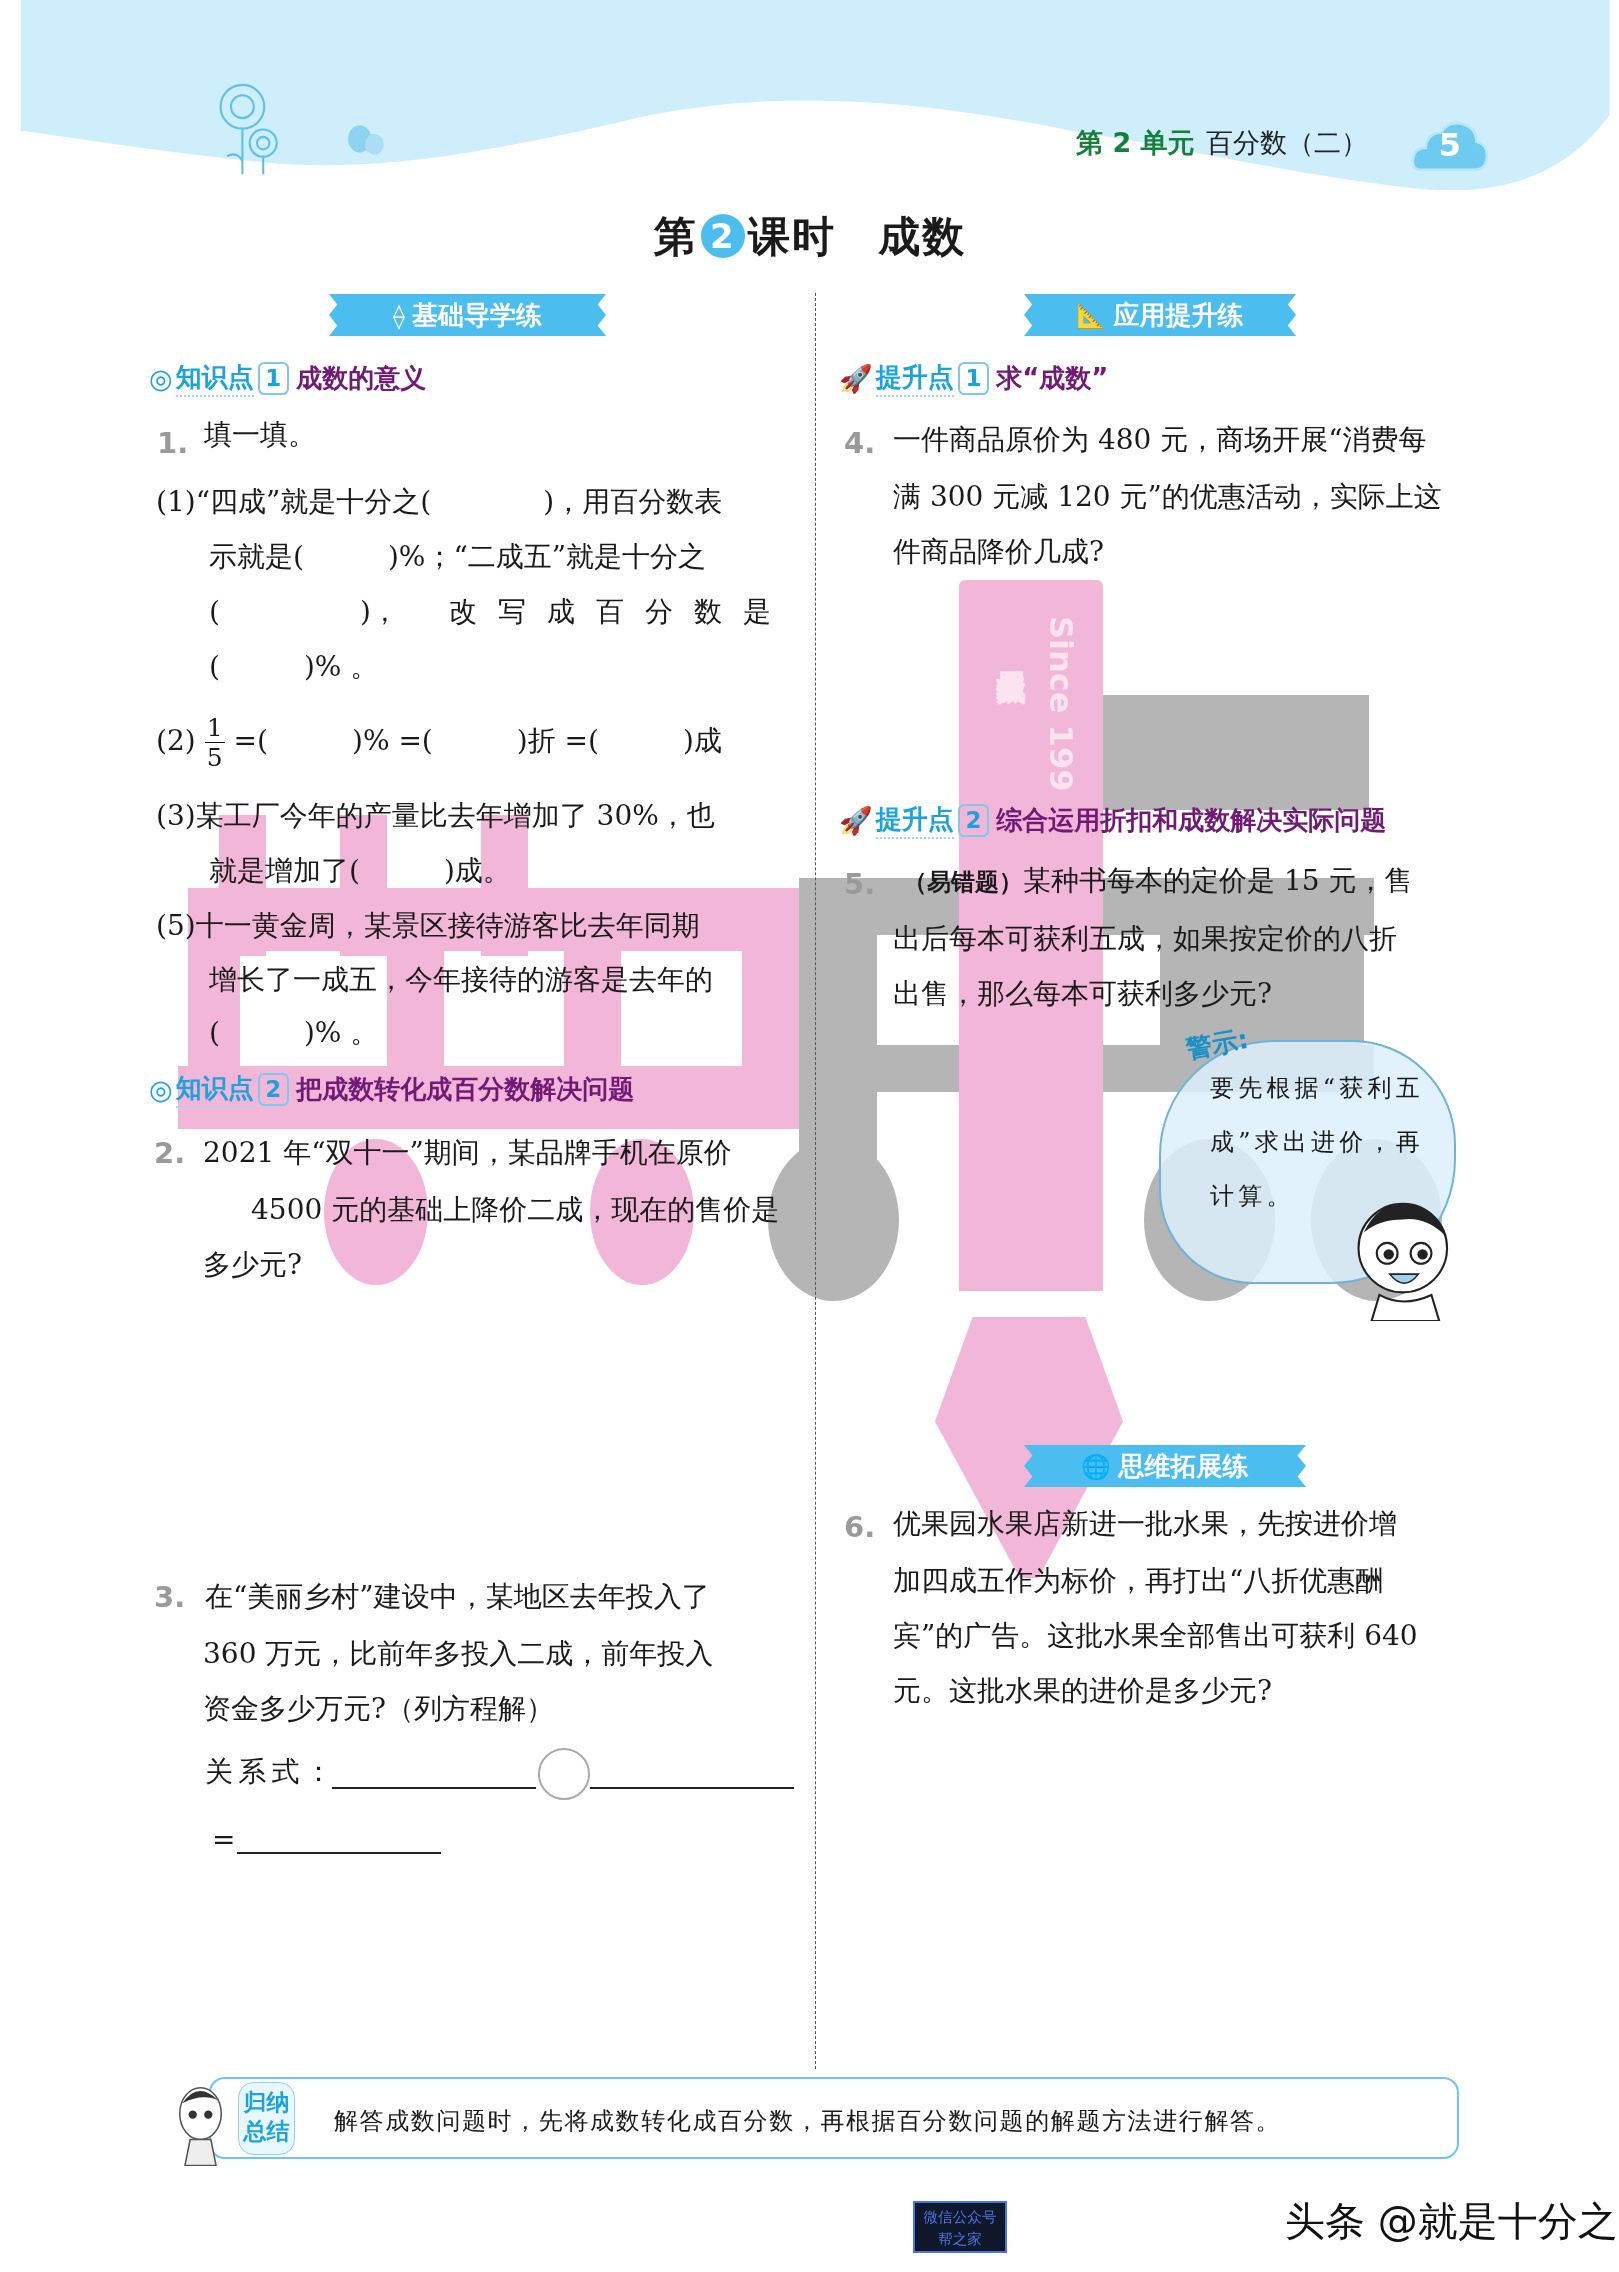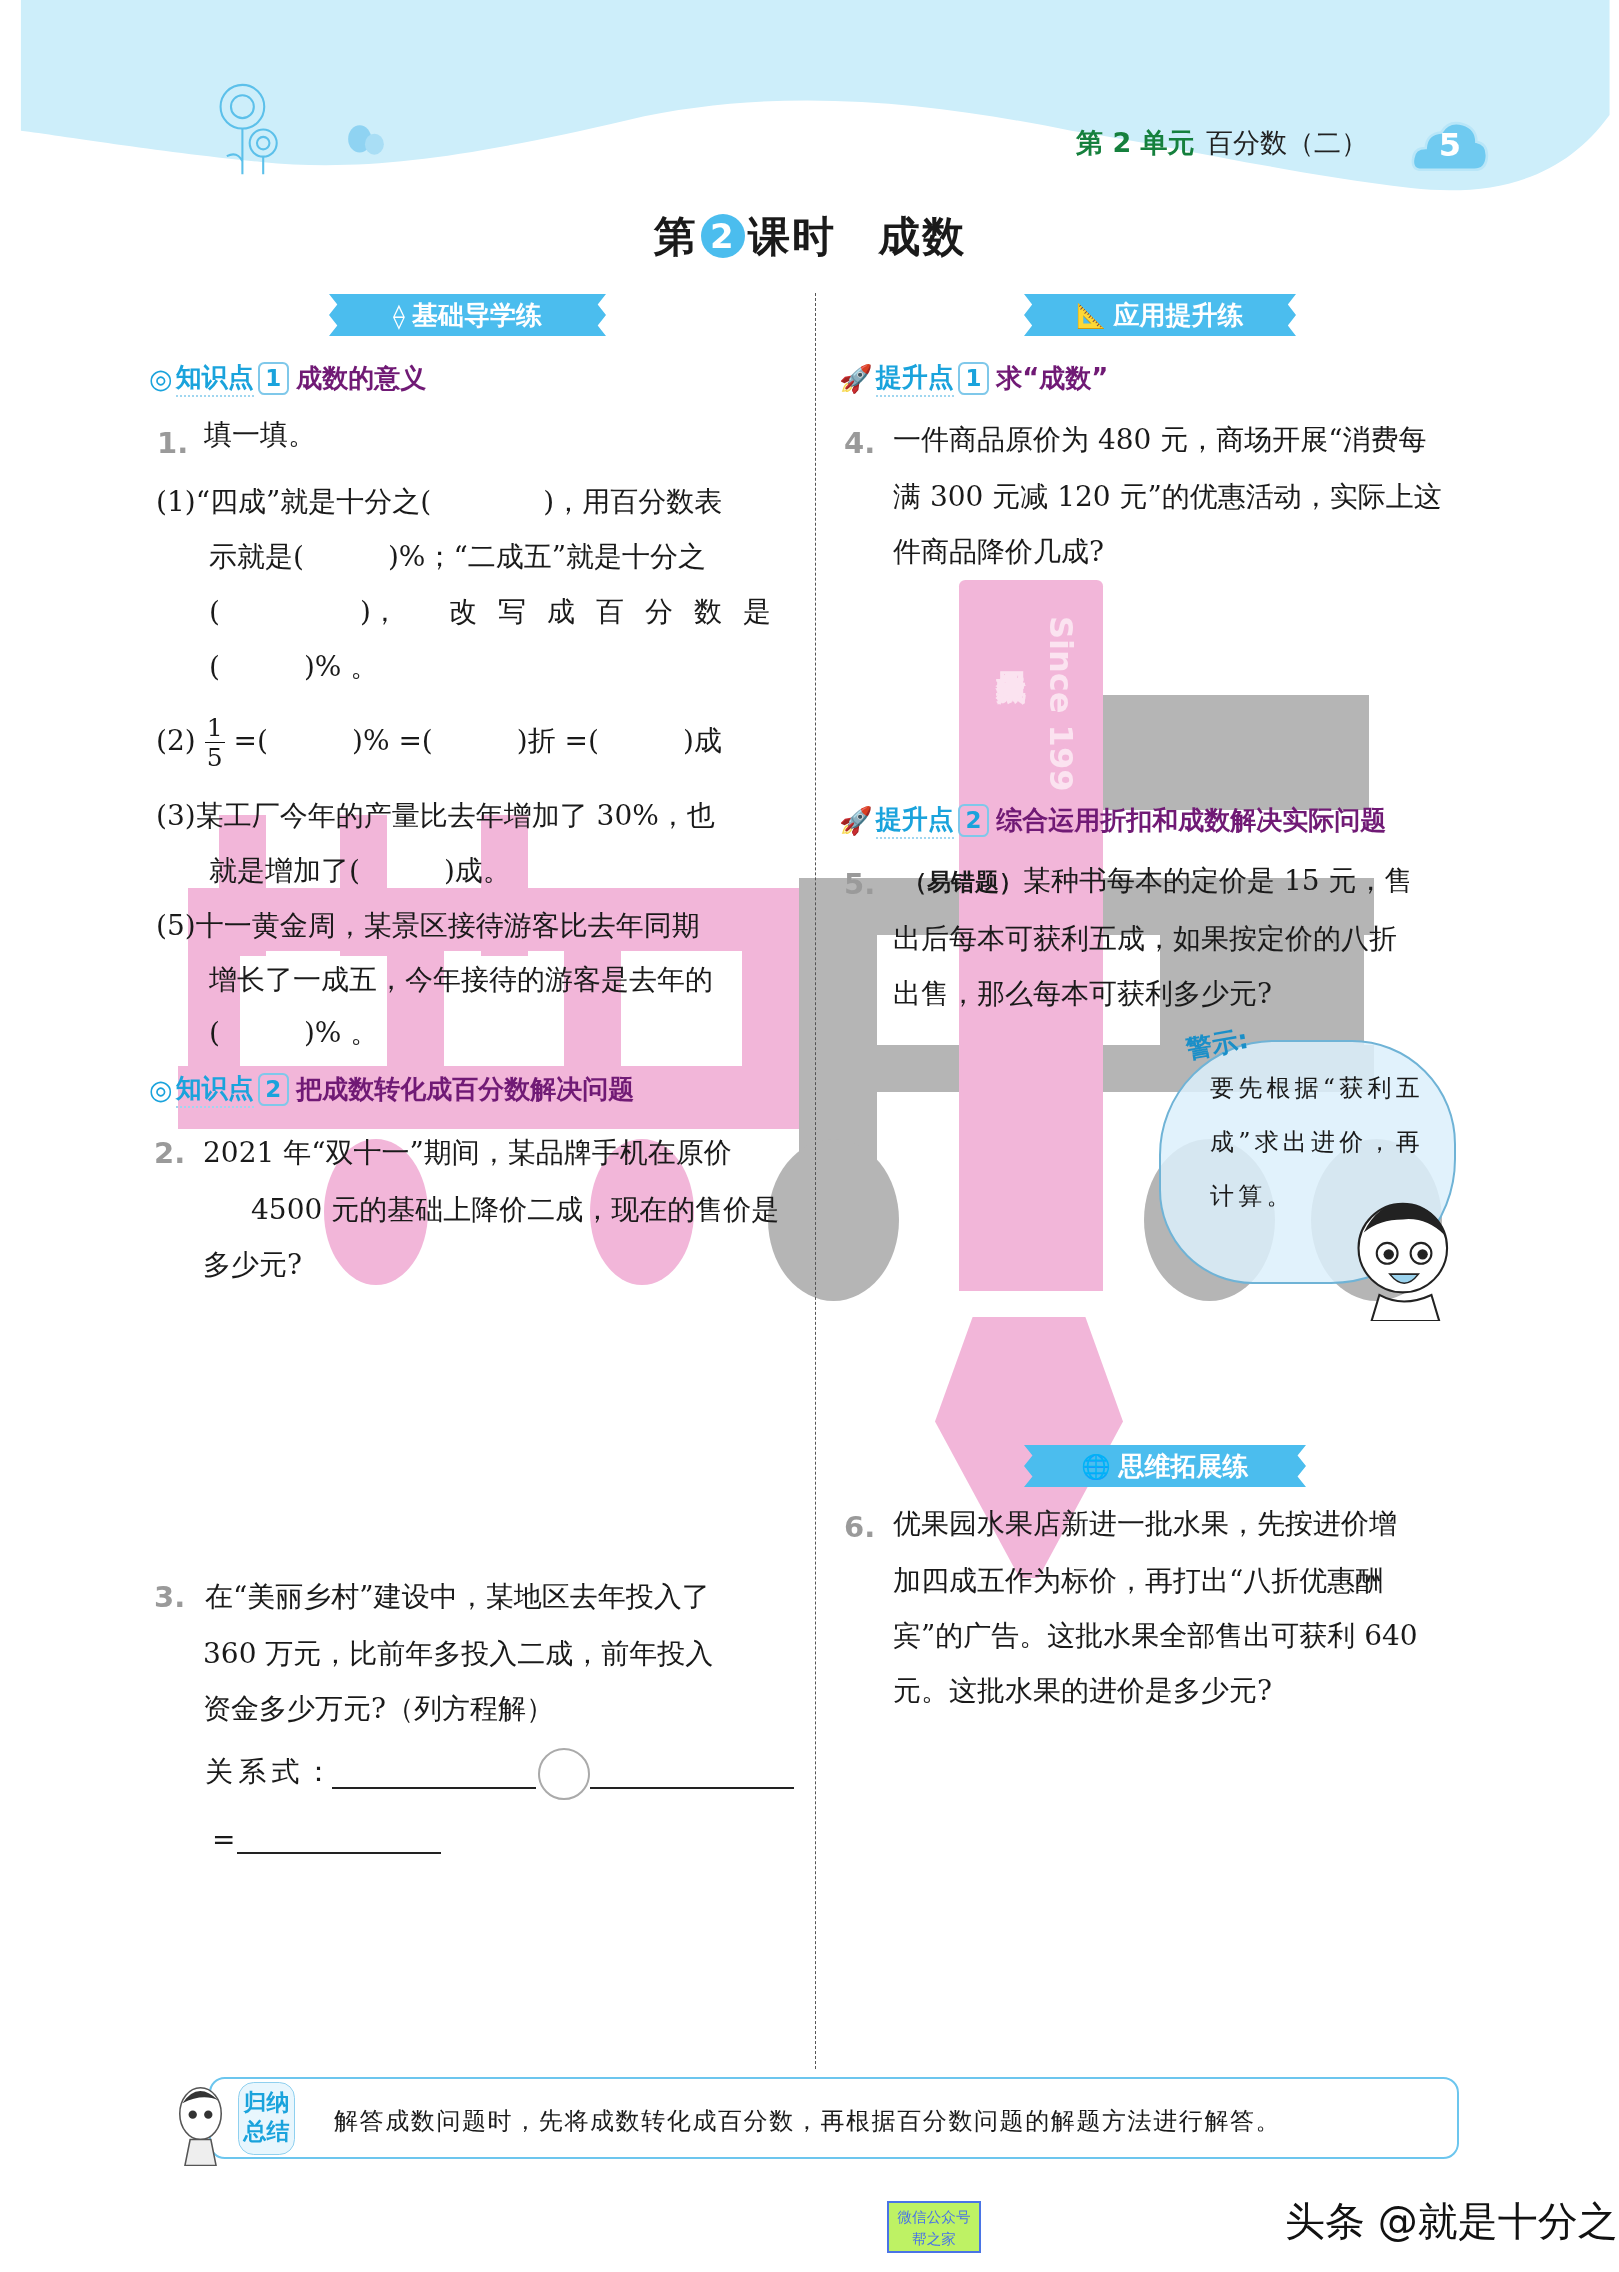--- a/index.html
+++ b/index.html
@@ -42,22 +42,22 @@
   .circle-op{position:absolute;width:48px;height:48px;border-radius:50%;border:2.1px solid #aaa;background:#fff;}
   .tip-bubble{position:absolute;left:1159px;top:1040px;width:293px;height:240px;border:2.1px solid #6fb3d6;border-radius:115px 104px 125px 94px;
               background:rgba(220,240,252,0.85);}
   .tip-head{position:absolute;left:1186px;top:1027px;font-family:"DejaVu Sans",sans-serif;font-weight:bold;color:#1a8fc8;font-size:26px;
             transform:rotate(-10deg);}
   .tip-text{position:absolute;left:1202px;top:1061px;width:240px;font-size:24px;line-height:54px;letter-spacing:4.2px;margin-left:8px;}
   .summary-box{position:absolute;left:209px;top:2077px;width:1246px;height:78px;border:2.6px solid #6cc6ee;border-radius:15.7px;background:#fff;}
   .summary-tag{position:absolute;left:238px;top:2082px;width:57px;height:73px;border-radius:15.7px;background:#e8f6fd;border:1.6px solid #8fd0ef;
                font-family:"DejaVu Sans",sans-serif;font-weight:bold;color:#1aa3dc;font-size:23px;line-height:29px;text-align:center;padding-top:5.2px;box-sizing:border-box;}
   .summary-text{position:absolute;left:334px;top:2105px;font-size:24px;letter-spacing:1.6px;white-space:nowrap;}
-  .stamp{position:absolute;left:887px;top:2201px;width:94px;height:52px;border:2.6px solid #4a74e6;color:#4a74e6;font-size:14.6px;
-         text-align:center;line-height:22px;background:#bef264;padding-top:3.1px;box-sizing:border-box;}
+  .stamp{position:absolute;left:913px;top:2201px;width:94px;height:52px;border:2.6px solid #4a74e6;color:#4a74e6;font-size:14.6px;
+         text-align:center;line-height:22px;background:#0f172a;padding-top:3.1px;box-sizing:border-box;}
   .brand{position:absolute;left:1285px;top:2194px;font-family:"DejaVu Sans",sans-serif;font-size:40px;color:#111;white-space:nowrap;}
   .frac{display:inline-block;vertical-align:middle;text-align:center;line-height:29px;font-size:25px;}
   .frac span{display:block;}
   .frac .num{border-bottom:1.6px solid #111;padding:0 2.1px;}
   .spread{letter-spacing:21px;}
 </style>
 </head>
 <body>
 
 <svg class="header-wave" viewBox="0 0 3100 400" preserveAspectRatio="none">

